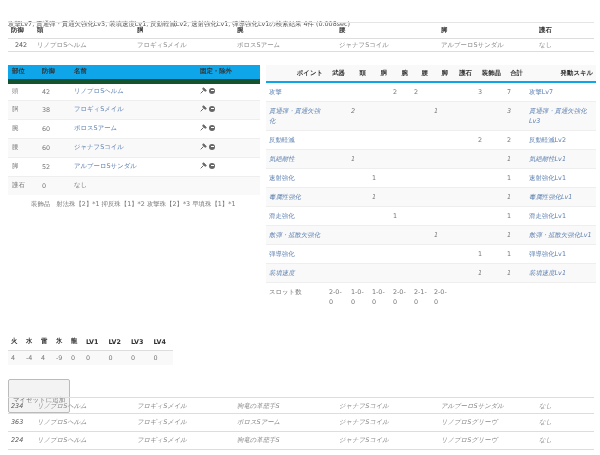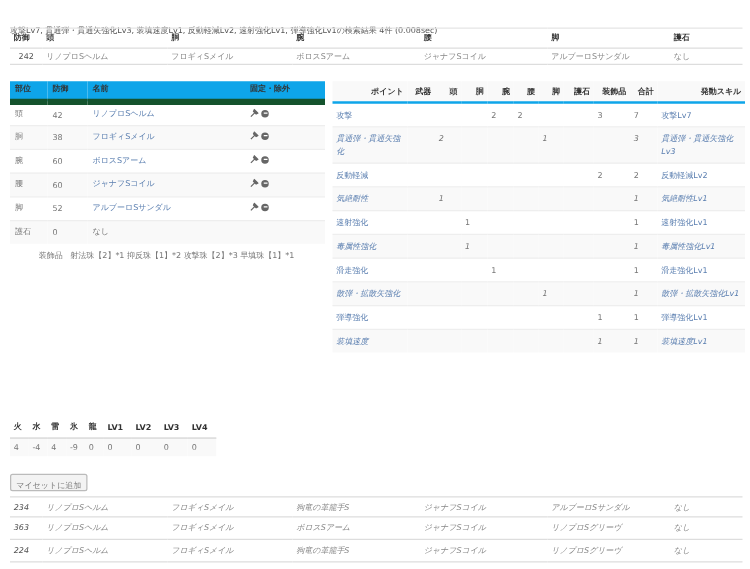--- a/index.html
+++ b/index.html
@@ -35,21 +35,21 @@
   #skill-table th { text-align: right; font-weight: bold; color: #333; height: 17px; padding: 0 3px; border-bottom: 2px solid #0ea5e9; background: #f9f9f9; }
   #skill-table td { padding: 4px 3px; border-top: 1px solid #eee; color: #777; vertical-align: top; line-height: 10px; }
   #skill-table tr.odd td { background: #f9f9f9; font-style: italic; }
   #skill-table td.num { text-align: left; }
 
   
   #resist-table { left: 8px; top: 334px; width: 165px; }
   #resist-table th { text-align: left; font-weight: bold; color: #333; height: 16px; padding: 0 3px; border-bottom: 1px solid #ddd; }
   #resist-table td { height: 15px; padding: 0 3px; color: #777; background: #f9f9f9; }
 
-  #add-myset { left: 8px; top: 379px; height: 14px; padding: 4px 4px; border: 1px solid #bbb; border-radius: 2px; background: #f3f3f3; color: #777; font-size: 6.4px; font-family: "DejaVu Sans", sans-serif; }
+  #add-myset { left: 8px; top: 379px; height: 14px; padding: 16px 4px; border: 1px solid #bbb; border-radius: 2px; background: #f3f3f3; color: #777; font-size: 6.4px; font-family: "DejaVu Sans", sans-serif; }
   #sep { left: 8px; top: 397px; width: 586px; height: 1px; background: #ddd; }
 </style>
 </head>
 <body>
 
 <div id="summary" class="abs">攻撃Lv7, 貫通弾・貫通矢強化Lv3, 装填速度Lv1, 反動軽減Lv2, 速射強化Lv1, 弾導強化Lv1の検索結果 4件 (0.008sec)</div>
 
 <table id="top-result" class="abs result-table" style="top:22px;">
   <thead>
     <tr>
@@ -294,20 +294,33 @@
         <td class="num"></td>
         <td class="num"></td>
         <td class="num"></td>
         <td class="num"></td>
         <td class="num"></td>
         <td class="num"></td>
         <td class="num">1</td>
         <td class="num">1</td>
         <td><a class="link">装填速度Lv1</a></td>
       </tr>
+      <tr>
+        <td>スロット数</td>
+        <td style="word-break:break-all;width:20px">2-0-0</td>
+        <td style="word-break:break-all;width:20px">1-0-0</td>
+        <td style="word-break:break-all;width:20px">1-0-0</td>
+        <td style="word-break:break-all;width:20px">2-0-0</td>
+        <td style="word-break:break-all;width:20px">2-1-0</td>
+        <td style="word-break:break-all;width:20px">2-0-0</td>
+        <td></td>
+        <td></td>
+        <td></td>
+        <td></td>
+      </tr>
     </tbody>
 </table>
 
 <table id="resist-table" class="abs">
   <thead>
     <tr>
       <th>火</th>
       <th>水</th>
       <th>雷</th>
       <th>氷</th>

